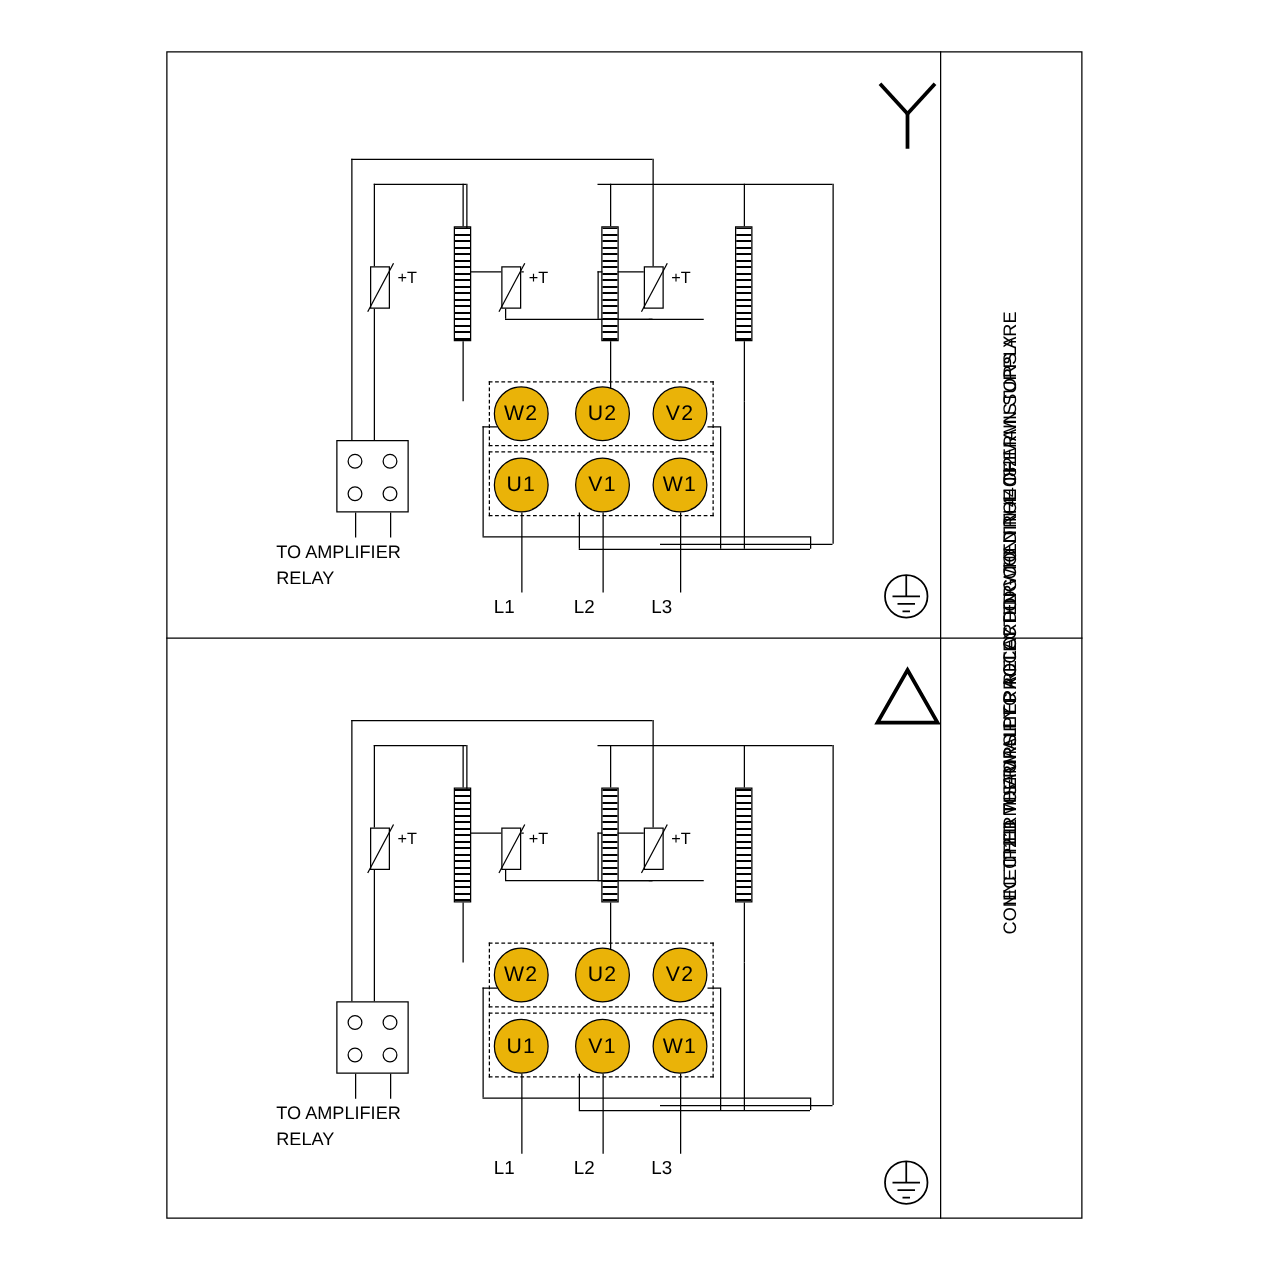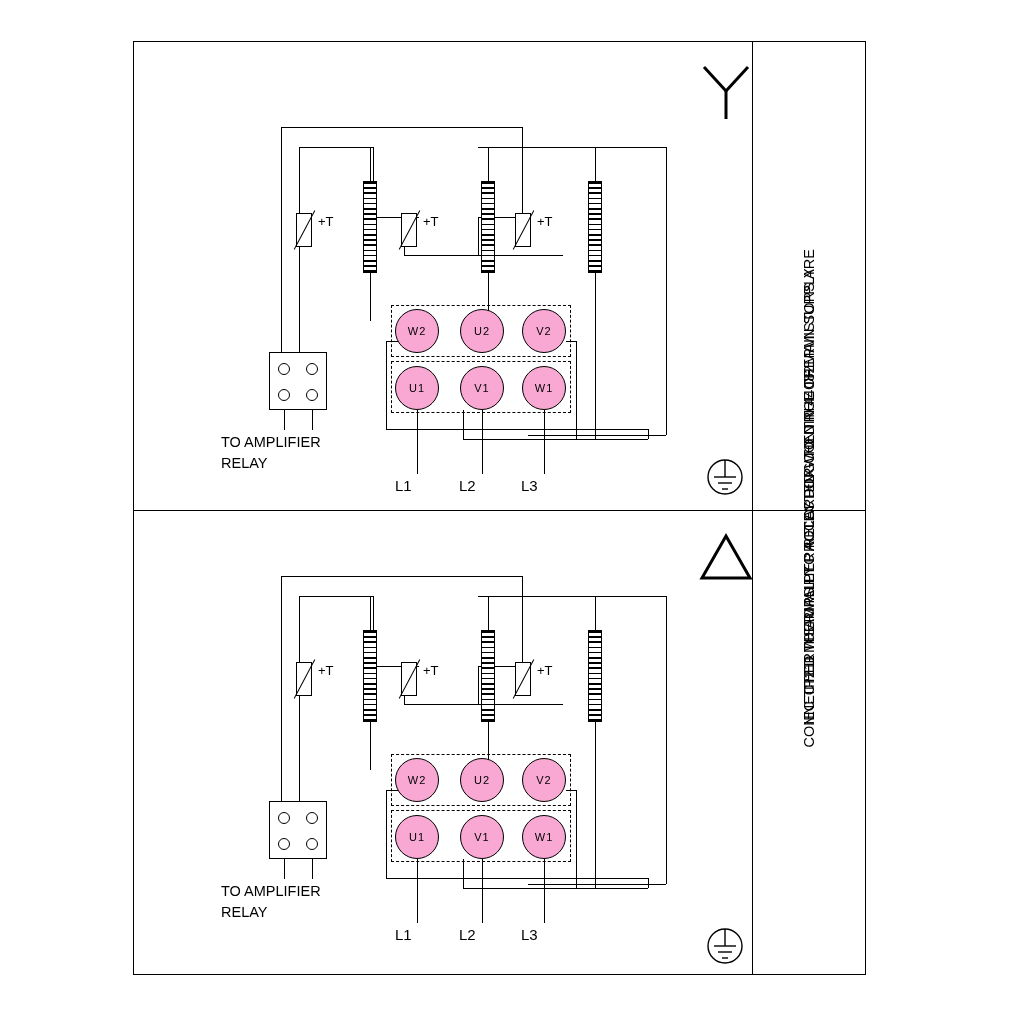--- a/index.html
+++ b/index.html
@@ -95,22 +95,22 @@
   }
 
   
   .term {
     position: absolute;
     width: 44px;
     height: 44px;
     border: 1.4px solid #000;
     border-radius: 50%;
     box-sizing: border-box;
-    background: #f9a8d4;
-    font-size: 11px;
+    background: #eab308;
+    font-size: 17px;
     letter-spacing: 1px;
     display: flex;
     align-items: center;
     justify-content: center;
   }
   .dashbox {
     position: absolute;
     border: 1.3px dashed #000;
     box-sizing: border-box;
   }

